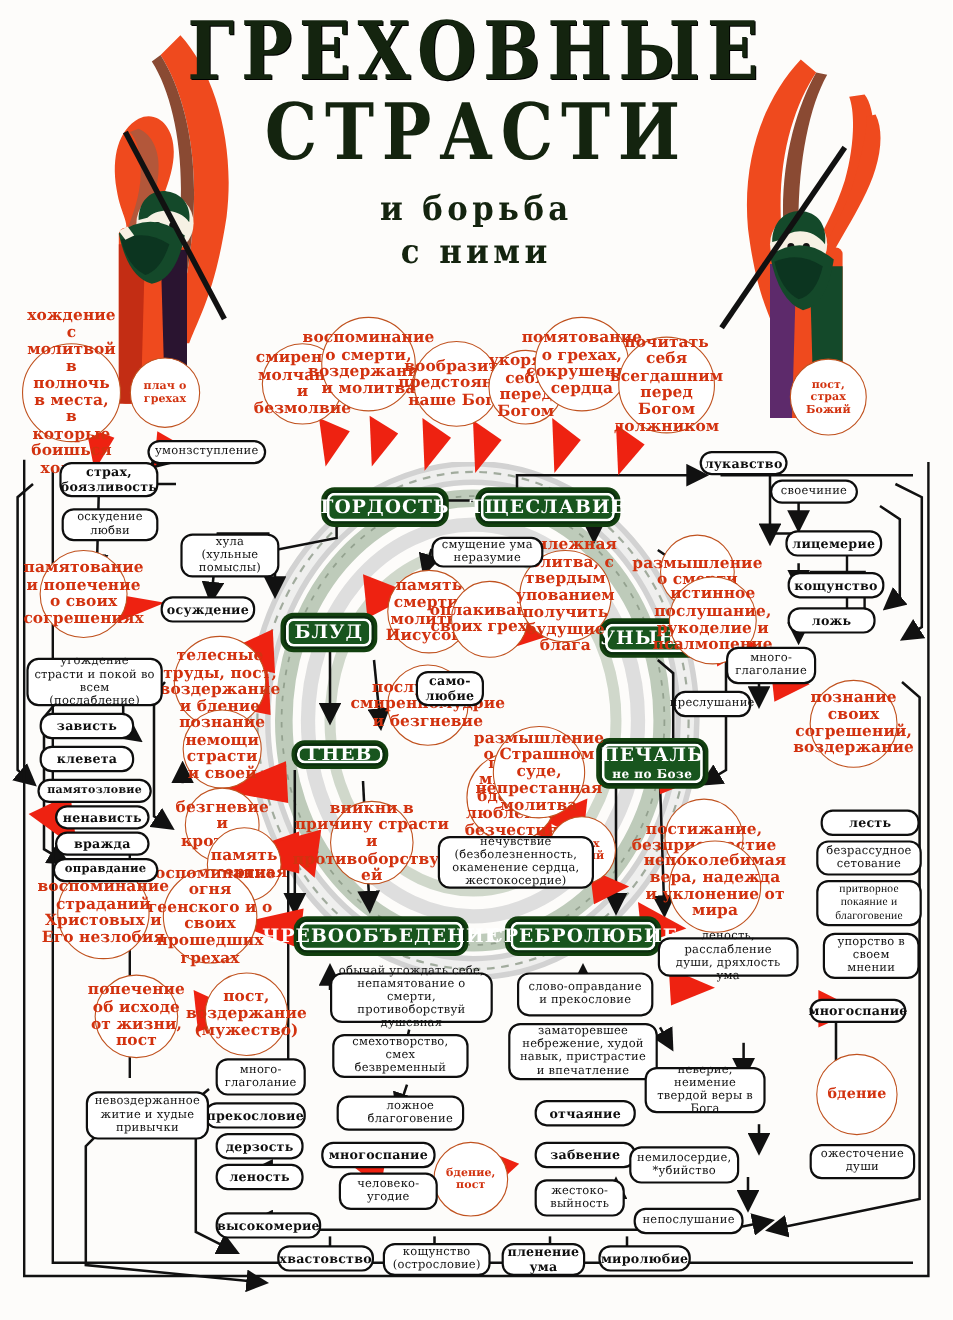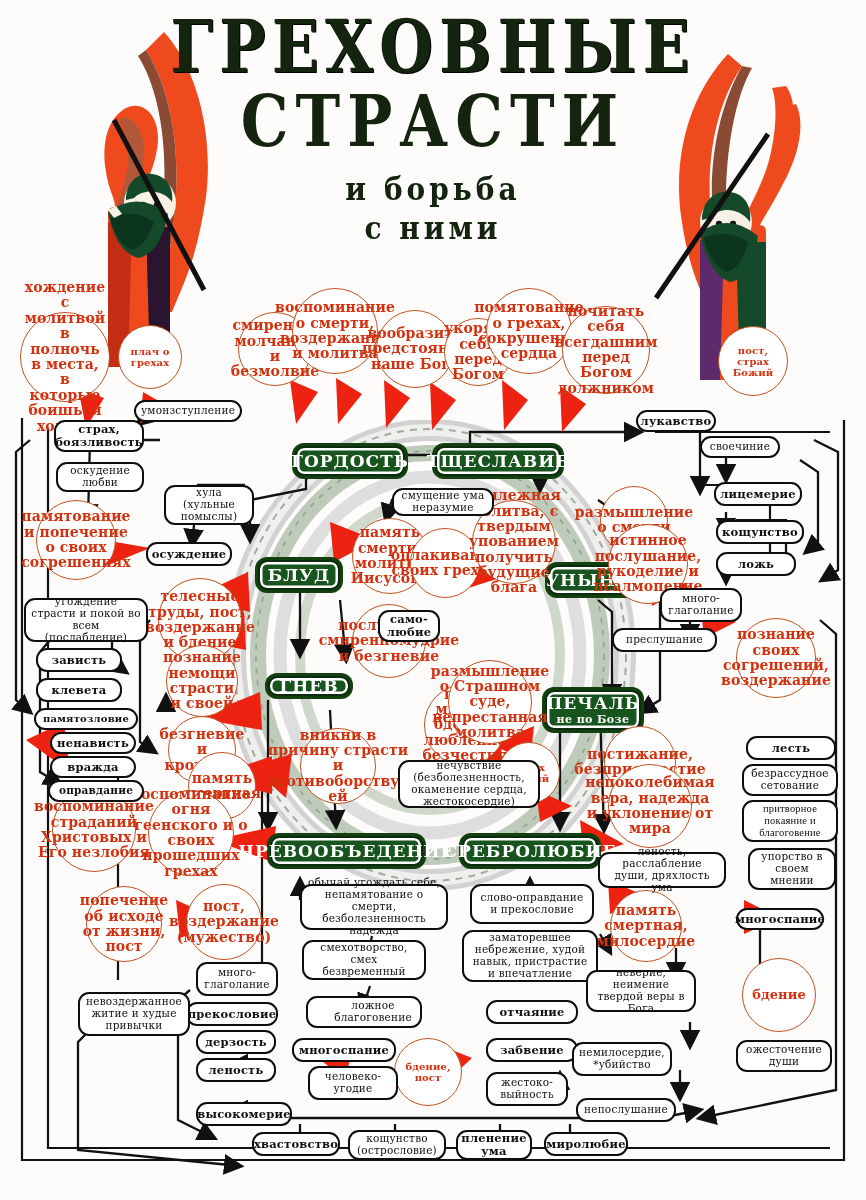--- a/index.html
+++ b/index.html
@@ -245,21 +245,21 @@
   </div>
   <div class="node sin" style="left:258px;top:560px;width:82px;height:30px;">
     <span class="s1">БЛУД</span>
   </div>
   <div class="node sin" style="left:548px;top:565px;width:96px;height:30px;">
     <span class="s1">УНЫНИЕ</span>
   </div>
   <div class="node sin" style="left:268px;top:676px;width:82px;height:20px;">
     <span class="s1">ГНЕВ</span>
   </div>
-  <div class="node sin" style="left:545px;top:674px;width:96px;height:40px;margin-top:16px;">
+  <div class="node sin" style="left:545px;top:674px;width:96px;height:40px;">
     <span class="s1">ПЕЧАЛЬ</span>
     <span class="s2">не по Бозе</span>
   </div>
   <div class="node sin" style="left:270px;top:836px;width:153px;height:30px;">
     <span class="s1">ЧРЕВООБЪЕДЕНИЕ</span>
   </div>
   <div class="node sin" style="left:462px;top:836px;width:136px;height:30px;">
     <span class="s1">СРЕБРОЛЮБИЕ</span>
   </div>
 
@@ -351,23 +351,20 @@
     </div>
   <div class="node circ big" style="left:498px;top:742px;width:62px;height:62px;">
       <span>страх Божий</span>
     </div>
   <div class="node circ" style="left:604px;top:726px;width:72px;height:72px;">
       <span>постижание, безпристрастие</span>
     </div>
   <div class="node circ" style="left:608px;top:764px;width:84px;height:84px;">
       <span>непоколебимая вера, надежда и уклонение от мира</span>
     </div>
-  <div class="node circ" style="left:610px;top:890px;width:72px;height:72px;">
-      <span>память смертная, милосердие</span>
-    </div>
   <div class="node circ big" style="left:742px;top:958px;width:74px;height:74px;font-size:13px;">
       <span>бдение</span>
     </div>
   <div class="node circ big" style="left:394px;top:1038px;width:68px;height:68px;">
       <span>бдение, пост</span>
     </div>
 
   <div class="node box" style="left:134px;top:400px;width:108px;height:22px;">
       <span>умонзступление</span>
     </div>
@@ -416,21 +413,21 @@
     </div>
   <div class="node box bold" style="left:716px;top:520px;width:88px;height:24px;">
       <span>кощунство</span>
     </div>
   <div class="node box bold" style="left:716px;top:552px;width:80px;height:24px;">
       <span>ложь</span>
     </div>
   <div class="node box" style="left:660px;top:588px;width:82px;height:34px;">
       <span>много-глаголание</span>
     </div>
-  <div class="node box" style="left:612px;top:628px;width:105px;height:24px;">
+  <div class="node box" style="left:612px;top:628px;width:71px;height:24px;">
       <span>преслушание</span>
     </div>
 
   <div class="node box" style="left:392px;top:488px;width:102px;height:28px;">
       <span>смущение ума неразумие</span>
     </div>
   <div class="node box bold" style="left:378px;top:610px;width:62px;height:32px;">
       <span>само-любие</span>
     </div>
   <div class="node box" style="left:398px;top:760px;width:142px;height:48px;">
@@ -453,21 +450,21 @@
       <span>леность, расслабление души, дряхлость ума</span>
     </div>
   <div class="node box bold" style="left:736px;top:908px;width:88px;height:22px;">
       <span>многоспание</span>
     </div>
   <div class="node box" style="left:736px;top:1040px;width:96px;height:32px;align-items:center;">
       <span>ожесточение души</span>
     </div>
 
   <div class="node box" style="left:300px;top:884px;width:148px;height:46px;">
-      <span>обычай угождать себе, непамятование о смерти, безболезненность надежда</span>
+      <span>обычай угождать себе, непамятование о смерти, противоборствуй душевная</span>
     </div>
   <div class="node box" style="left:302px;top:940px;width:124px;height:40px;">
       <span>смехотворство, смех безвременный</span>
     </div>
   <div class="node box" style="left:306px;top:996px;width:116px;height:32px;padding-left:23px;">
       <span>ложное благоговение</span>
     </div>
   <div class="node box bold" style="left:292px;top:1038px;width:104px;height:24px;">
       <span>многоспание</span>
     </div>

